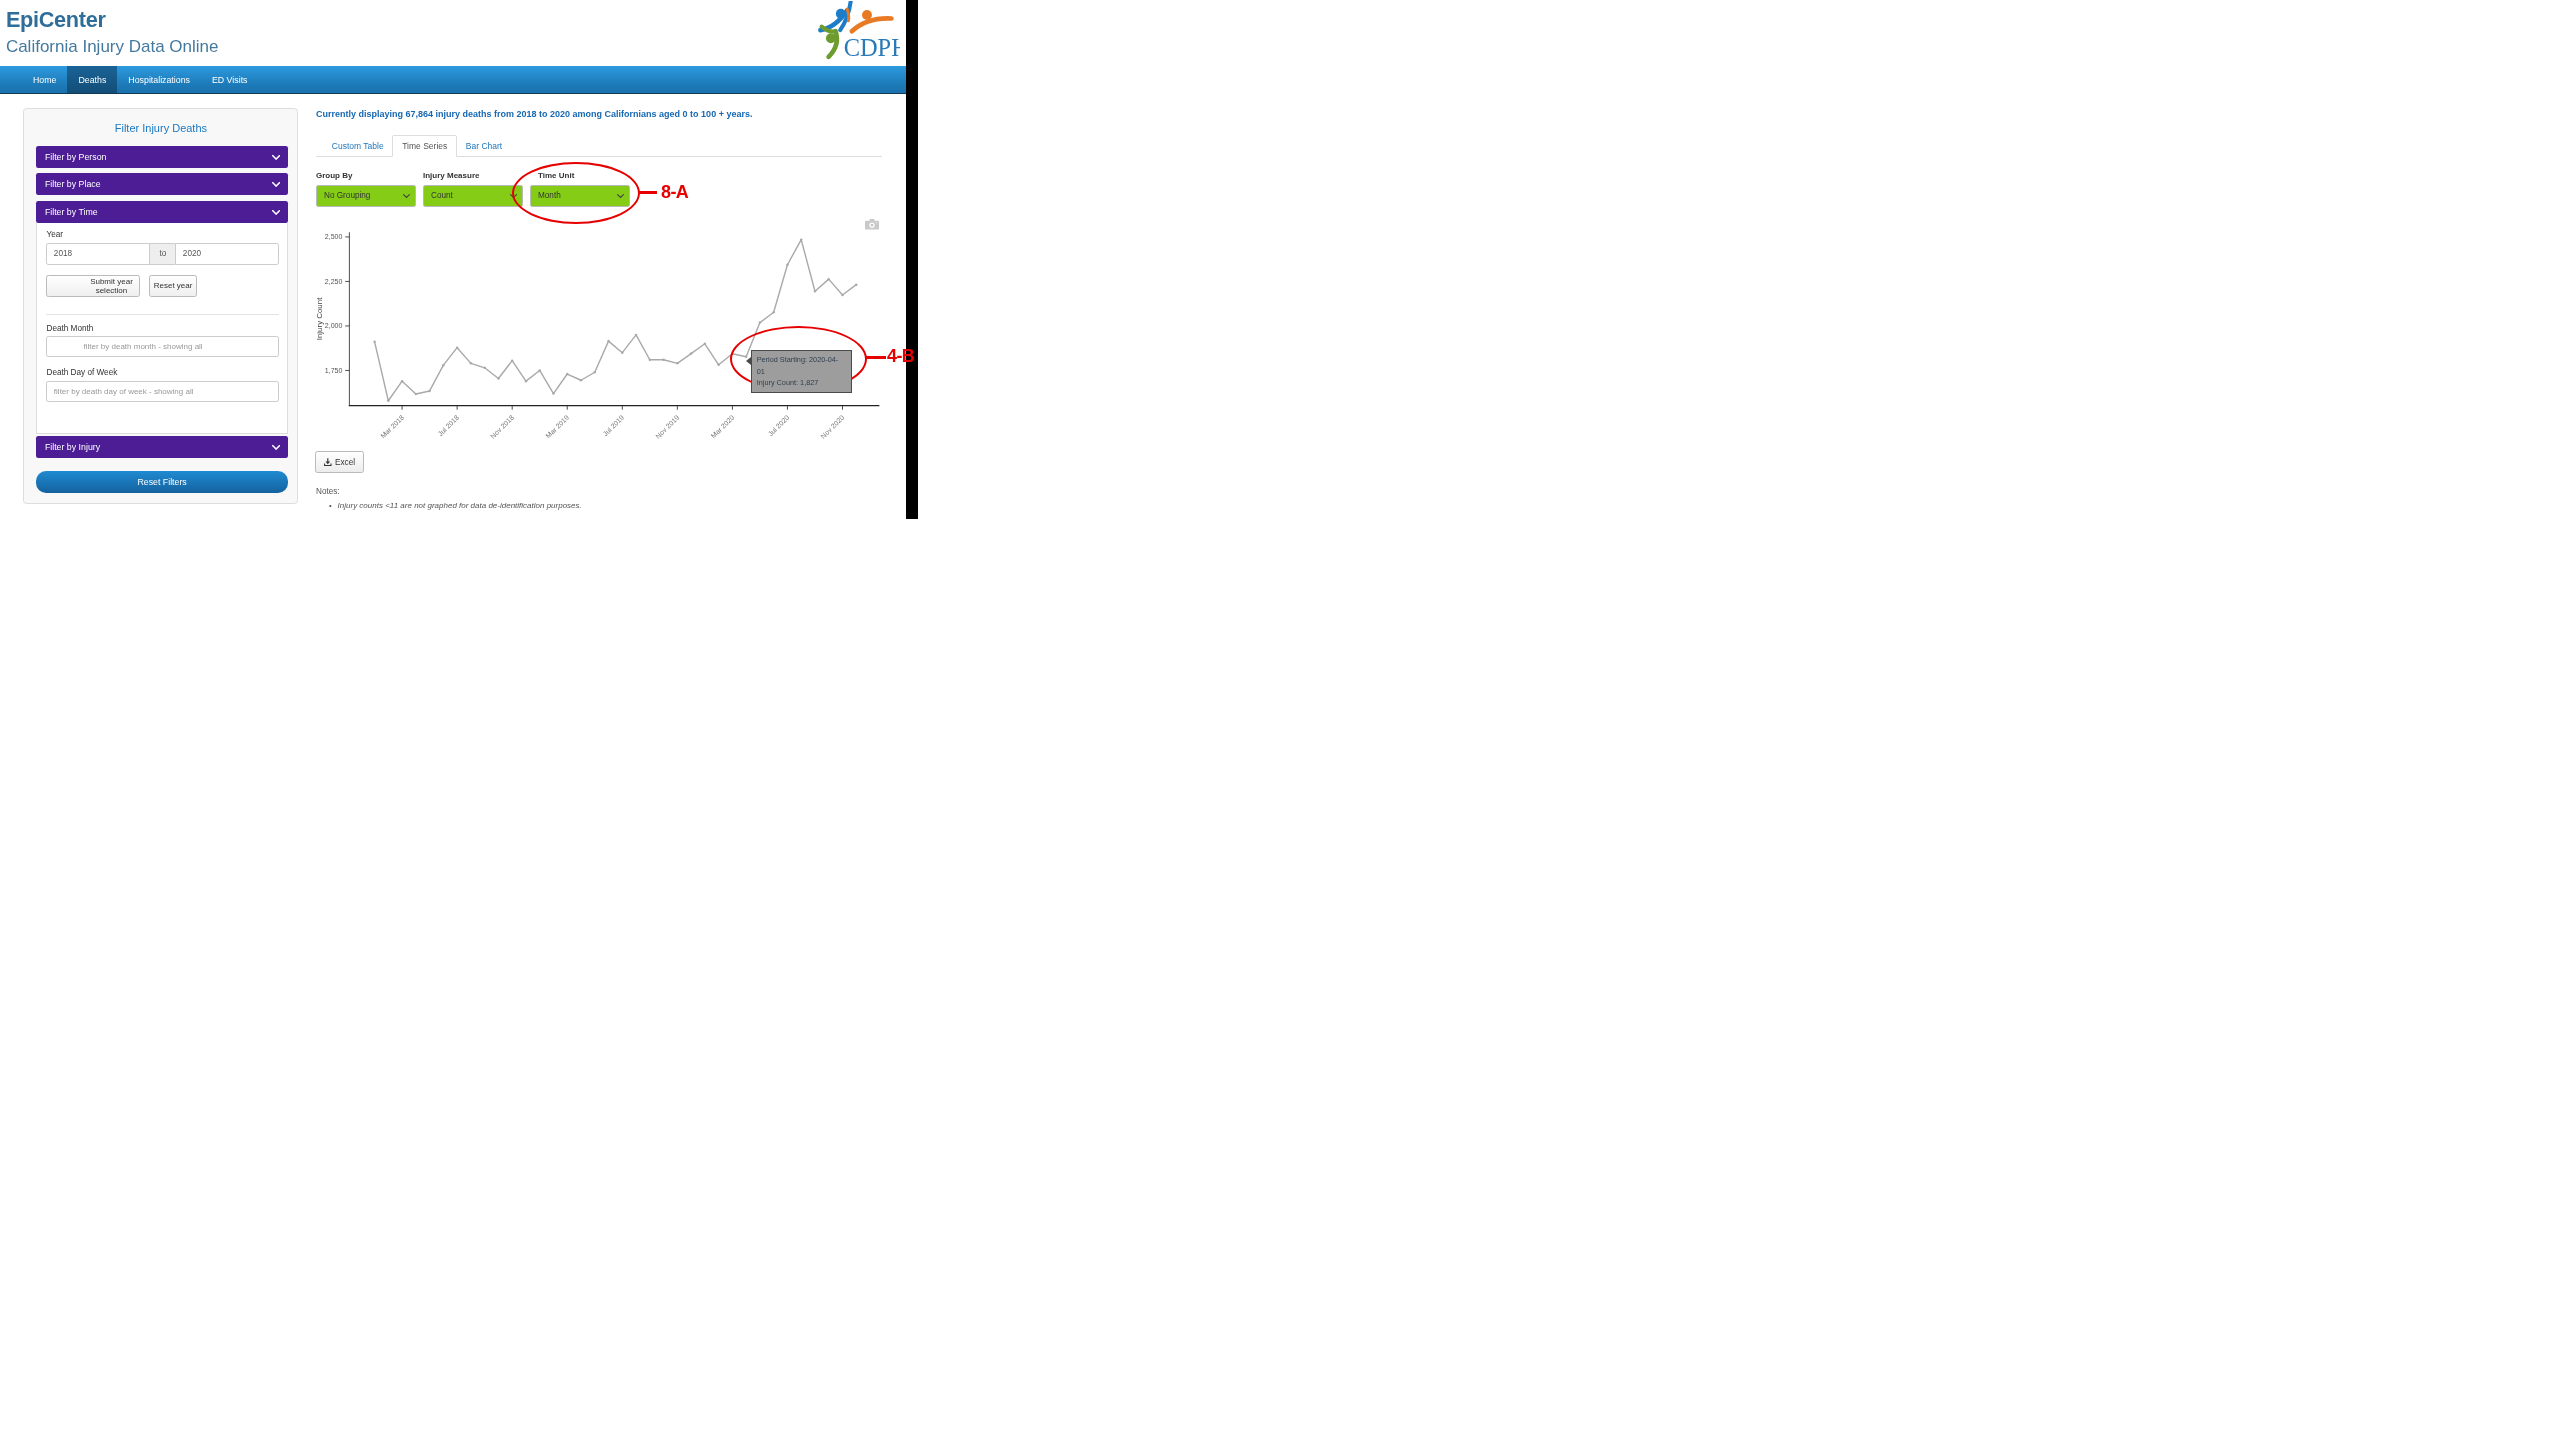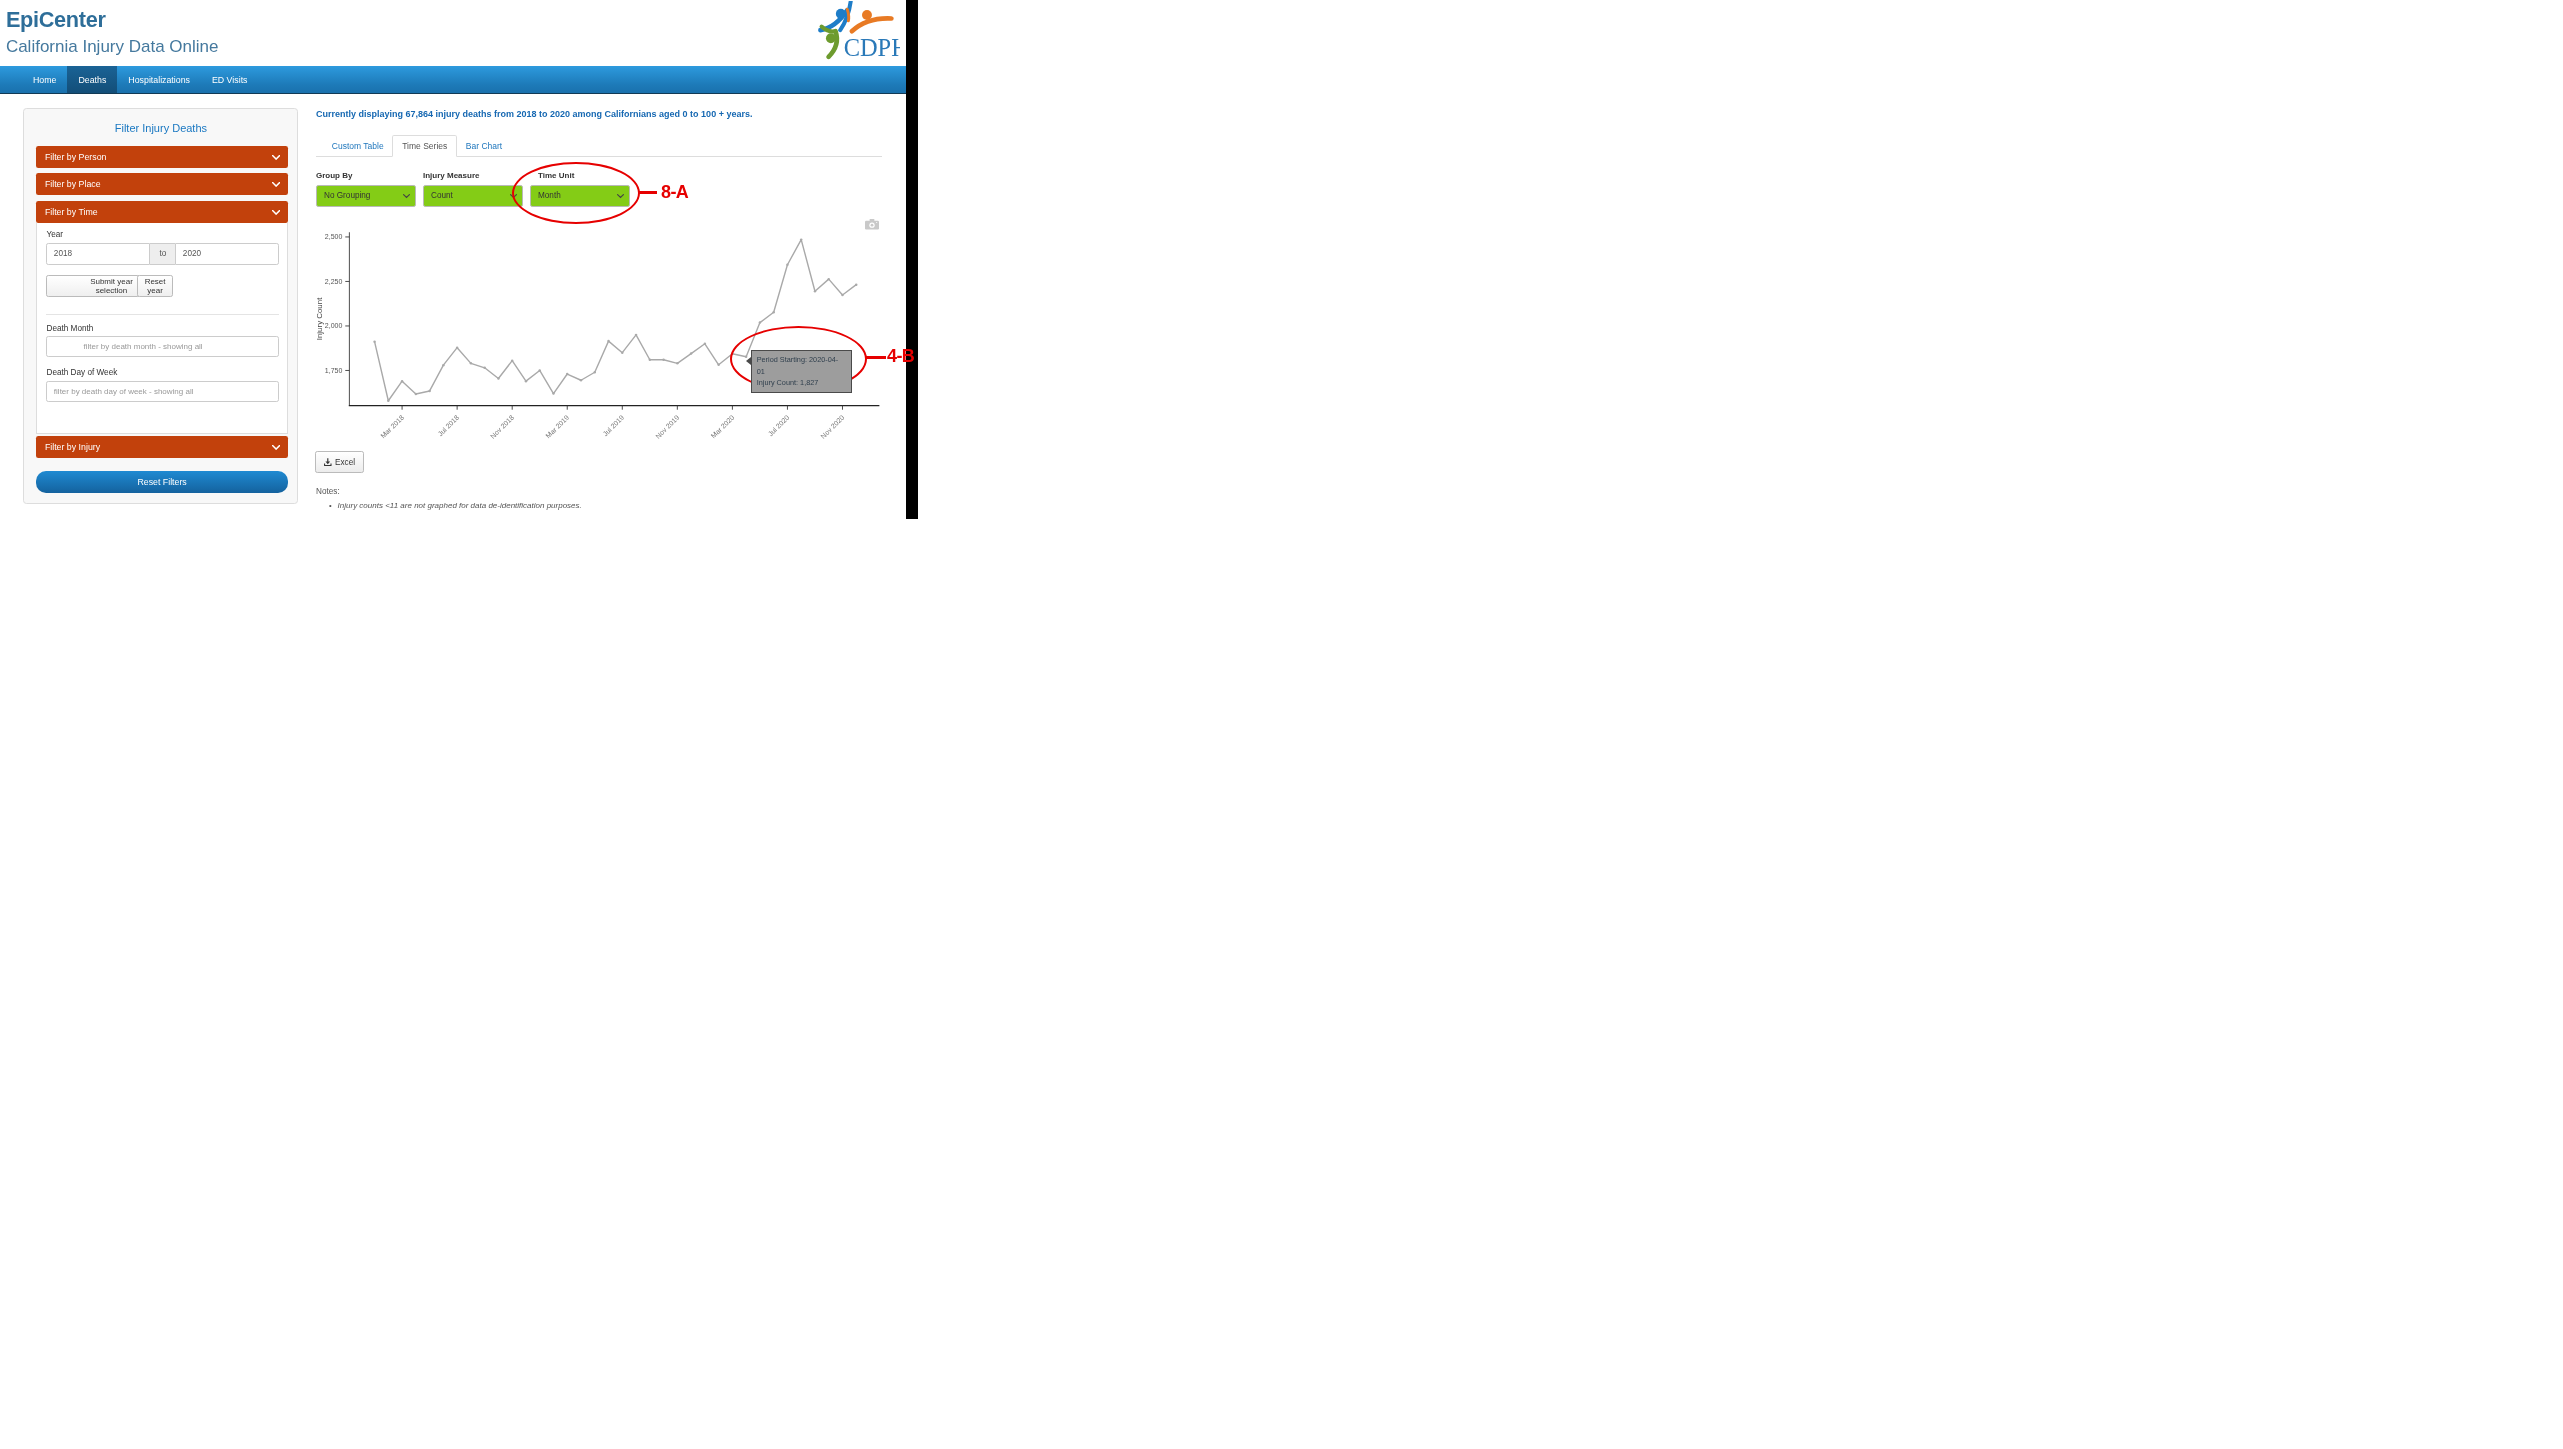--- a/index.html
+++ b/index.html
@@ -16,41 +16,41 @@
   .navbar { position:absolute; left:0; top:66px; width:906px; height:28px;
             background:linear-gradient(180deg,#2d9ade 0%,#1d7ab8 70%,#1a71ad 100%);
             border-bottom:1.8px solid #123a55; display:flex; padding-left:22px; }
   .nav-item { color:#fff; font-size:8.8px; line-height:28px; padding:0 11px; cursor:pointer; }
   .nav-item.active { background:linear-gradient(180deg,#1a6396,#134e78); }
 
   
   .sidebar { position:absolute; left:23.4px; top:108px; width:275px; height:396px;
              background:#f8f8f8; border:0.6px solid #ddd; border-radius:3.5px; }
   .sidebar-title { position:absolute; top:13px; width:100%; text-align:center; font-size:11px; color:#1a78c2; }
-  .acc-bar { position:absolute; left:11.7px; width:252px; height:22px; background:#c2410c; border-radius:2.3px;
+  .acc-bar { position:absolute; left:11.7px; width:252px; height:22px; background:#4c1d95; border-radius:2.3px;
              color:#fff; font-size:8.8px; line-height:22px; padding-left:8.8px; cursor:pointer; }
   .acc-bar .chev { position:absolute; right:8.2px; top:8.8px; }
   #acc-person { top:37px; } #acc-place { top:64px; } #acc-time { top:92px; } #acc-injury { top:327px; }
 
   .time-panel { position:absolute; left:11.7px; top:114px; width:252px; height:211px; background:#fff;
                 border:0.6px solid #ddd; border-top:none; padding:0 9.4px; }
   .fld-label { position:absolute; font-size:8.2px; font-weight:400; color:#333; }
   #lbl-year { left:9.4px; top:7px; } #lbl-dmonth { left:9.4px; top:101px; } #lbl-dday { left:9.4px; top:145px; }
   .year-group { position:absolute; left:9.4px; top:20px; width:233px; height:21.7px; display:flex; }
   .year-input { width:104px; height:21.7px; border:0.6px solid #ccc; font-size:8.2px; color:#555; padding-left:6.4px;
                 font-family:"Liberation Sans",sans-serif; }
   #year-from { border-radius:2.3px 0 0 2.3px; }
   #year-to   { border-radius:0 2.3px 2.3px 0; width:104px; }
   .year-addon { width:25px; height:21.7px; background:#eee; border-top:0.6px solid #ccc; border-bottom:0.6px solid #ccc;
                 text-align:center; line-height:20.5px; font-size:8.2px; color:#555; }
   .btn-default { position:absolute; top:52px; height:21.7px; background:linear-gradient(180deg,#fff,#efefef);
                  border:0.6px solid #bbb; border-radius:2.3px; font-size:8px; color:#333;
                  font-family:"Liberation Sans",sans-serif; cursor:pointer; }
   #btn-submit-year { left:9.4px; width:94px;padding-left:36px; }
-  #btn-reset-year  { left:100px; width:36px; }
+  #btn-reset-year  { left:112px; width:48px; }
   .panel-hr { position:absolute; left:9.4px; top:91px; width:233px; border-top:0.6px solid #e4e4e4; }
   .filter-input { position:absolute; left:9.4px; width:233px; height:20.5px; border:0.6px solid #ccc; border-radius:2.3px;
                   font-size:8px; color:#555; padding-left:6.4px; font-family:"Liberation Sans",sans-serif; }
   .filter-input::placeholder { color:#999; opacity:1; }
   #dmonth-input { top:113px;padding-left:36px; } #dday-input { top:158px; }
   .reset-filters { position:absolute; left:11.7px; top:362px; width:252px; height:22px; border:none; border-radius:10px;
                    background:linear-gradient(180deg,#1f8ad2,#14629e); color:#fff; font-size:8.8px;
                    font-family:"Liberation Sans",sans-serif; cursor:pointer; }
 
   

